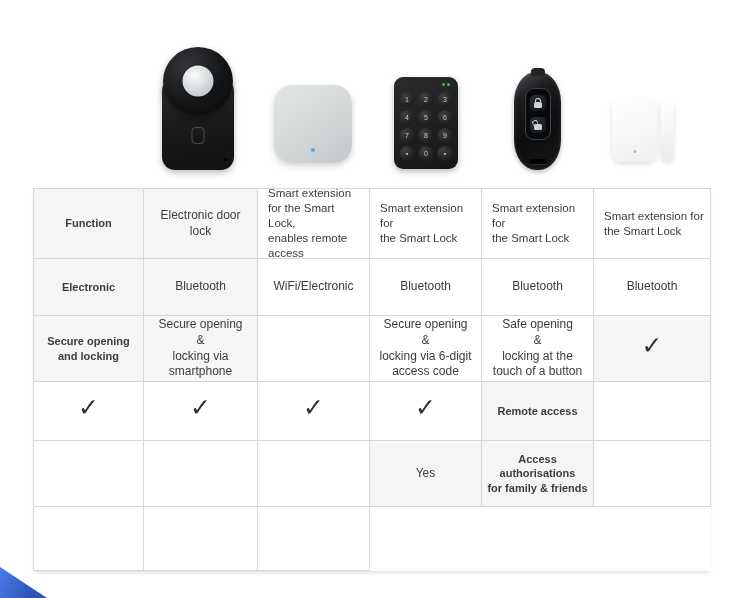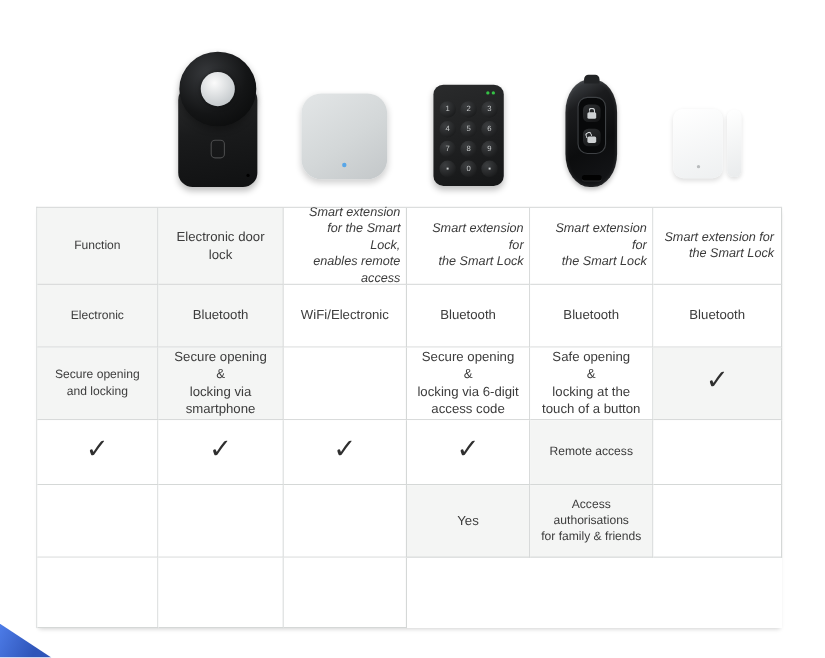--- a/index.html
+++ b/index.html
@@ -74,22 +74,22 @@
   .table { position:absolute; left:33px; top:188px;
     display:grid; grid-template-columns:110px 114px 112px 112px 112px 117px;
     grid-template-rows:70px 57px 66px 59px 66px 64px;
     border-top:1px solid #d5d8d7; border-left:1px solid #d5d8d7;
     box-shadow:0 3px 4px -2px rgba(0,0,0,0.18); }
   .cell { border-right:1px solid #d5d8d7; border-bottom:1px solid #d5d8d7; box-sizing:border-box;
     display:flex; align-items:center; justify-content:center; text-align:center;
     white-space:pre-line; font-size:12px; line-height:1.3; color:#3c3c3c;
     padding:3px 5px; background:#ffffff; }
   .cell.shade { background:#f4f5f4; }
-  .cell.lbl { font-size:11px; }
-  .cell.fn { justify-content:flex-start; text-align:right; padding-left:10px; font-size:11.5px;font-style:italic; }
+  .cell.lbl { font-size:11px;font-weight:bold; }
+  .cell.fn { justify-content:flex-start; text-align:left; padding-left:10px; font-size:11.5px; }
   .cell.check { font-size:25px; font-weight:400; color:#2f2f2f; font-family:"DejaVu Sans",sans-serif; padding-bottom:8px; }
 
   
   .corner-accent { position:absolute; left:0; bottom:0; width:47px; height:31px;
     background:linear-gradient(115deg,#4d7ce8 0%, #2f55b9 70%);
     clip-path:polygon(0 0, 0 100%, 100% 100%); }
 </style>
 </head>
 <body>
 

